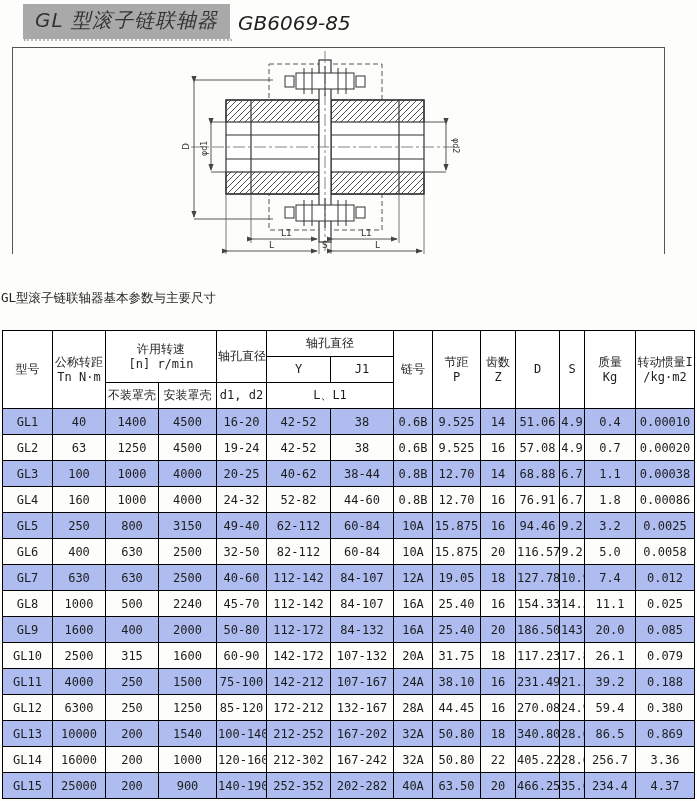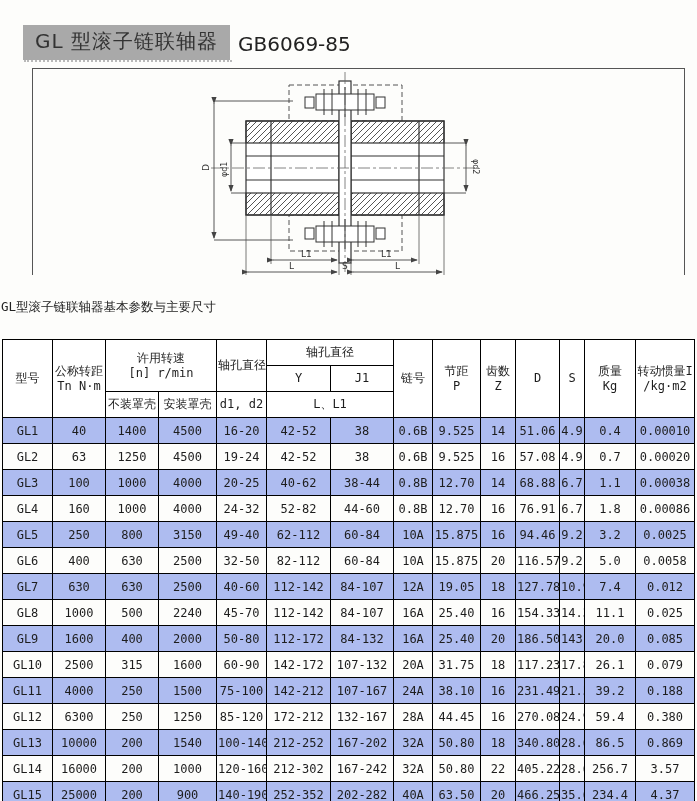--- a/index.html
+++ b/index.html
@@ -1,37 +1,37 @@
 <!DOCTYPE html>
 <html><head>
 <meta charset="utf-8">
 <style>
   html,body{margin:0;padding:0;}
   body{
     width:697px;min-height:801px;background:#fdfdfb;
     font-family:"DejaVu Sans Mono","Liberation Mono",monospace;
     color:#1d1d1d;
   }
-  .title-row{padding:25px 0 0 23px;height:34px;}
+  .title-row{padding:4px 0 0 23px;height:34px;font-style:italic;}
   .title-box{
     display:inline-block;background:#a9a9a9;color:#333;
     font-family:"DejaVu Sans","Liberation Sans",sans-serif;
     font-size:20px;padding:3px 12px 5px 12px;letter-spacing:1px;
   }
   .std-no{
     display:inline-block;margin-left:8px;color:#222;
     font-family:"DejaVu Sans","Liberation Sans",sans-serif;
     font-size:20px;vertical-align:bottom;padding-bottom:4px;
   }
   .title-underline{margin:1px 0 0 24px;width:208px;border-top:2px dotted #b9b9b9;height:0;}
   .frame{
-    margin:6px 0 0 32px;width:651px;height:206px;
+    margin:6px 0 0 12px;width:651px;height:206px;
     border:1px solid #555;border-bottom:none;background:#fdfdfb;text-align:right;
   }
-  .caption{margin:24px 0 0 1px;font-size:12.5px;color:#222;height:16px;}
+  .caption{margin:36px 0 0 1px;font-size:12.5px;color:#222;height:16px;}
   table.spec{
     margin:24px 0 0 2px;border-collapse:collapse;table-layout:fixed;
     width:693px;font-size:12px;text-align:center;color:#1d1d1d;
   }
   table.spec th,table.spec td{
     border:1px solid #000;font-weight:normal;padding:0 1px;
     overflow:hidden;white-space:nowrap;
   }
   table.spec thead th{height:25px;line-height:1.25;background:#fff;}
   table.spec tbody td{height:25px;}
@@ -436,21 +436,21 @@
         <td>1000</td>
         <td>120-160</td>
         <td>212-302</td>
         <td>167-242</td>
         <td>32A</td>
         <td>50.80</td>
         <td>22</td>
         <td>405.22</td>
         <td>28.6</td>
         <td>256.7</td>
-        <td>3.57</td>
+        <td>3.36</td>
       </tr>
       <tr class="alt">
         <td>GL15</td>
         <td>25000</td>
         <td>200</td>
         <td>900</td>
         <td>140-190</td>
         <td>252-352</td>
         <td>202-282</td>
         <td>40A</td>

